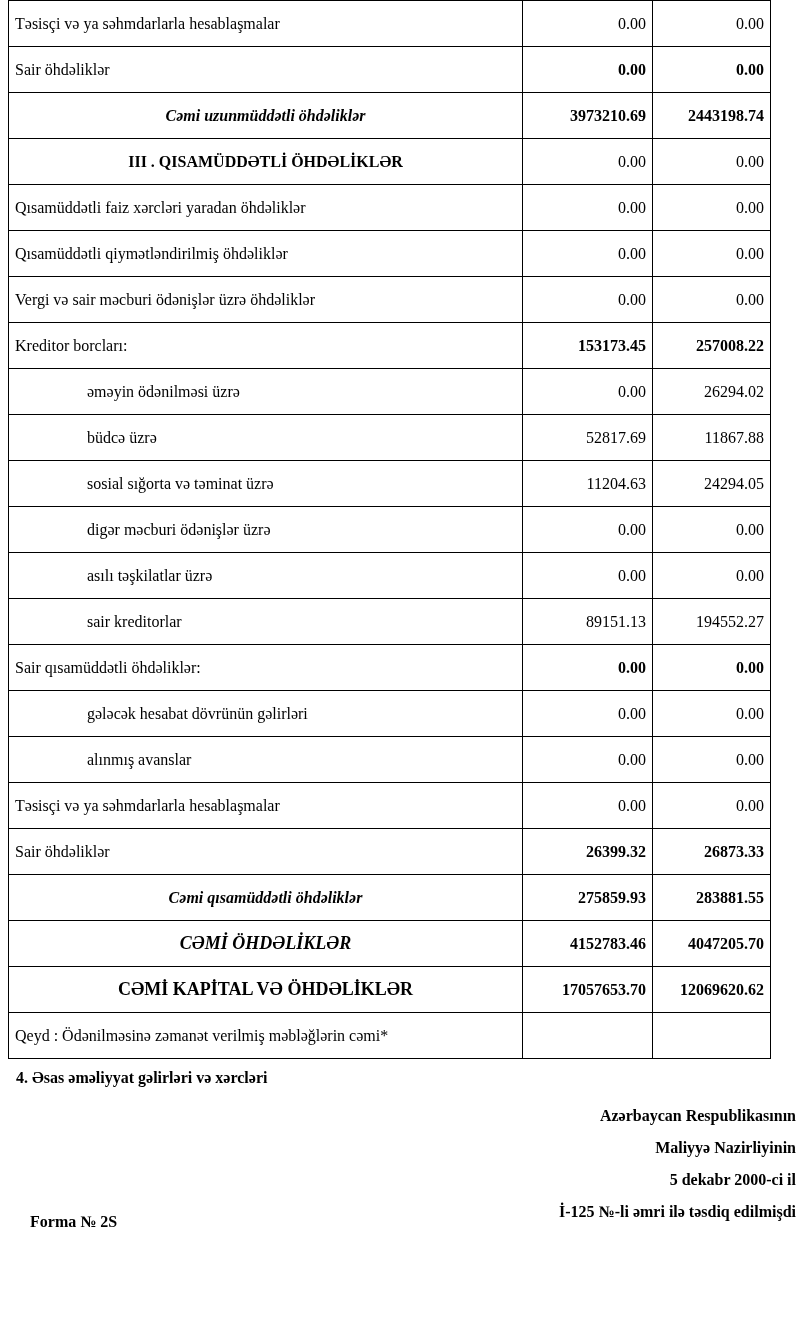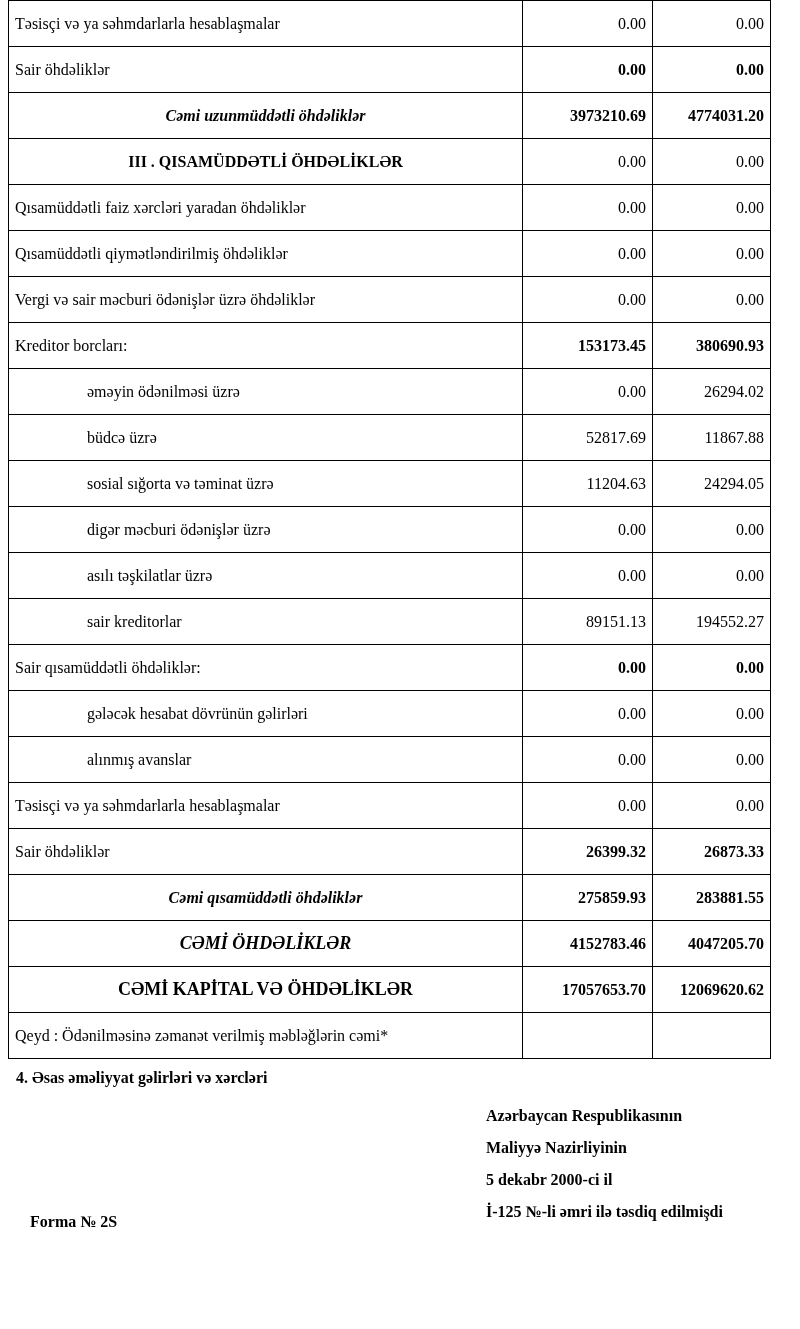--- a/index.html
+++ b/index.html
@@ -56,21 +56,21 @@
   }
   .approval-area {
     position: relative;
     margin-top: 18px;
     min-height: 180px;
   }
   .approval-lines {
     width: 310px;
     margin-left: auto;
     margin-right: 4px;
-    text-align: left;
+    text-align: right;
   }
   .approval-lines p {
     margin: 10px 0;
     line-height: 22px;
     font-size: 16px;
     font-weight: 700;
   }
   .forma-label {
     position: absolute;
     left: 18px;
@@ -97,21 +97,21 @@
         <td class="val v-normal">0.00</td>
       </tr>
       <tr>
         <td class="lbl s-bold">Sair öhdəliklər</td>
         <td class="val v-bold">0.00</td>
         <td class="val v-bold">0.00</td>
       </tr>
       <tr>
         <td class="lbl s-center-bold-italic">Cəmi uzunmüddətli öhdəliklər</td>
         <td class="val v-bold">3973210.69</td>
-        <td class="val v-bold">4774031.20</td>
+        <td class="val v-bold">2443198.74</td>
       </tr>
       <tr>
         <td class="lbl s-center-bold">III . QISAMÜDDƏTLİ ÖHDƏLİKLƏR</td>
         <td class="val v-normal">0.00</td>
         <td class="val v-normal">0.00</td>
       </tr>
       <tr>
         <td class="lbl s-normal">Qısamüddətli faiz xərcləri yaradan öhdəliklər</td>
         <td class="val v-normal">0.00</td>
         <td class="val v-normal">0.00</td>
@@ -122,21 +122,21 @@
         <td class="val v-normal">0.00</td>
       </tr>
       <tr>
         <td class="lbl s-normal">Vergi və sair məcburi ödənişlər üzrə öhdəliklər</td>
         <td class="val v-normal">0.00</td>
         <td class="val v-normal">0.00</td>
       </tr>
       <tr>
         <td class="lbl s-bold">Kreditor borcları:</td>
         <td class="val v-bold">153173.45</td>
-        <td class="val v-bold">380690.93</td>
+        <td class="val v-bold">257008.22</td>
       </tr>
       <tr>
         <td class="lbl s-indent">əməyin ödənilməsi üzrə</td>
         <td class="val v-normal">0.00</td>
         <td class="val v-normal">26294.02</td>
       </tr>
       <tr>
         <td class="lbl s-indent">büdcə üzrə</td>
         <td class="val v-normal">52817.69</td>
         <td class="val v-normal">11867.88</td>

